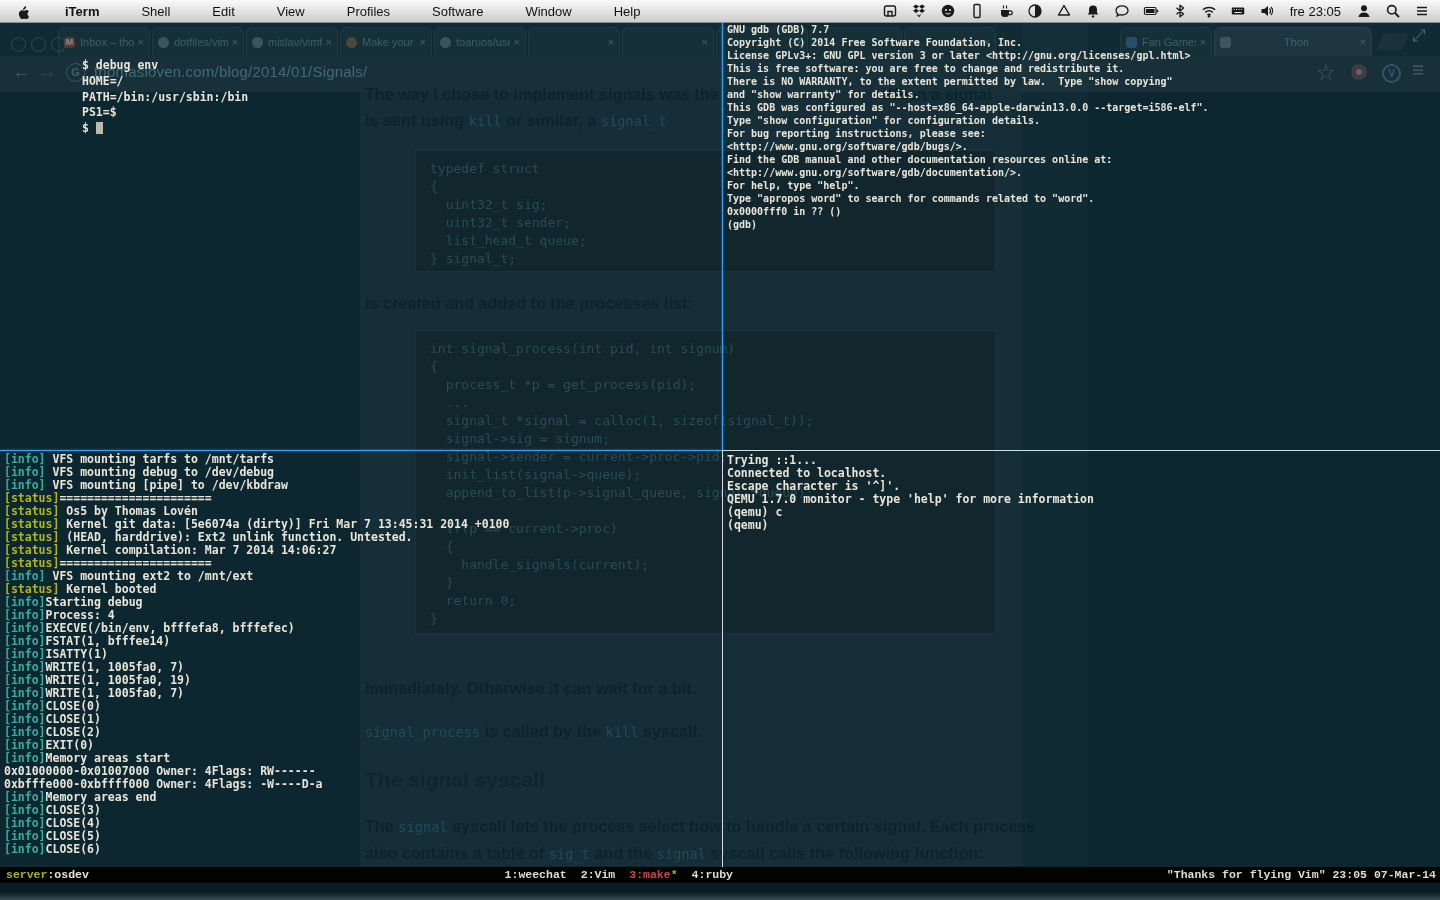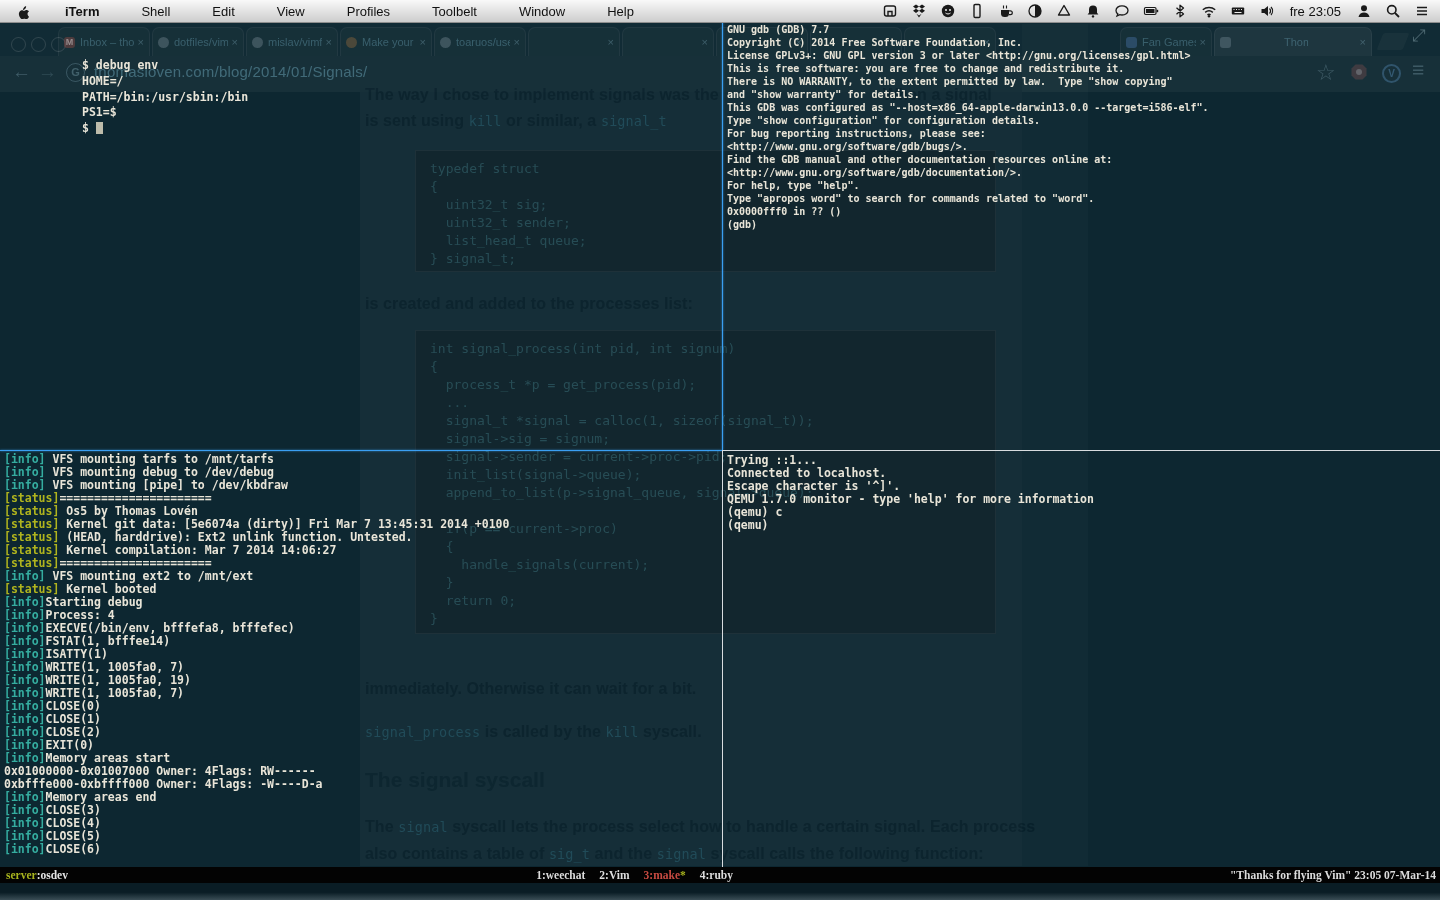--- a/index.html
+++ b/index.html
@@ -69,21 +69,21 @@
   .cursor{display:inline-block;width:7px;height:12px;background:#bdbcab;vertical-align:-2px;}
 
   .divider{position:absolute;z-index:9;}
   .dv-active{left:722px;top:22px;width:1px;height:428px;background:var(--pane_divider_active);box-shadow:0 0 2px var(--pane_divider_active);}
   .dh-active{left:0;top:450px;width:722px;height:1px;background:var(--pane_divider_active);box-shadow:0 0 2px var(--pane_divider_active);}
   .dh-idle{left:722px;top:450px;width:718px;height:1px;background:var(--pane_divider);}
   .dv-idle{left:722px;top:451px;width:1px;height:416px;background:var(--pane_divider);}
 
   
   .tmuxbar{position:absolute;left:0;top:867px;width:1440px;height:16px;background:#030303;z-index:20;
-    font-family:Liberation Serif, serif;font-weight:bold;font-size:11.5px;line-height:16px;
+    font-family:Liberation Mono, monospace;font-weight:bold;font-size:11.5px;line-height:16px;
     display:flex;align-items:center;}
   .tmux-left{padding-left:6px;white-space:pre;}
   .tmux-session{color:var(--tmux_session);}
   .tmux-session-val{color:#e4e4e4;}
   .tmux-windows{position:absolute;right:707px;white-space:pre;color:#dddddd;}
   .tmux-win{margin-left:14px;}
   .tmux-win.alert{color:var(--tmux_alert);}
   .tmux-win.alert .flag{color:var(--tmux_session);}
   .tmux-right{position:absolute;right:4px;color:#dcdcdc;white-space:pre;}
 
@@ -102,21 +102,21 @@
         </svg>
     </span>
     <span class="menus">
       <span class="menu-item app">iTerm</span>
     </span>
     <span class="menus" id="menus-rest" style="margin-left:26px;">
         <span class="menu-item">Shell</span>
         <span class="menu-item">Edit</span>
         <span class="menu-item">View</span>
         <span class="menu-item">Profiles</span>
-        <span class="menu-item">Toolbelt</span>
+        <span class="menu-item">Software</span>
         <span class="menu-item">Window</span>
         <span class="menu-item">Help</span>
       </span>
     <span class="mb-right" id="mb-right">
       <span class="sicon">
           <svg width="16" height="16" viewBox="0 0 16 16">
             <rect x="2.5" y="3" width="11" height="10" rx="2" fill="none" stroke="#1a1a1a" stroke-width="1.4"></rect>
             <path d="M6 13v-4.5h4V13" fill="none" stroke="#1a1a1a" stroke-width="1.4"></path>
           </svg>
         </span>

